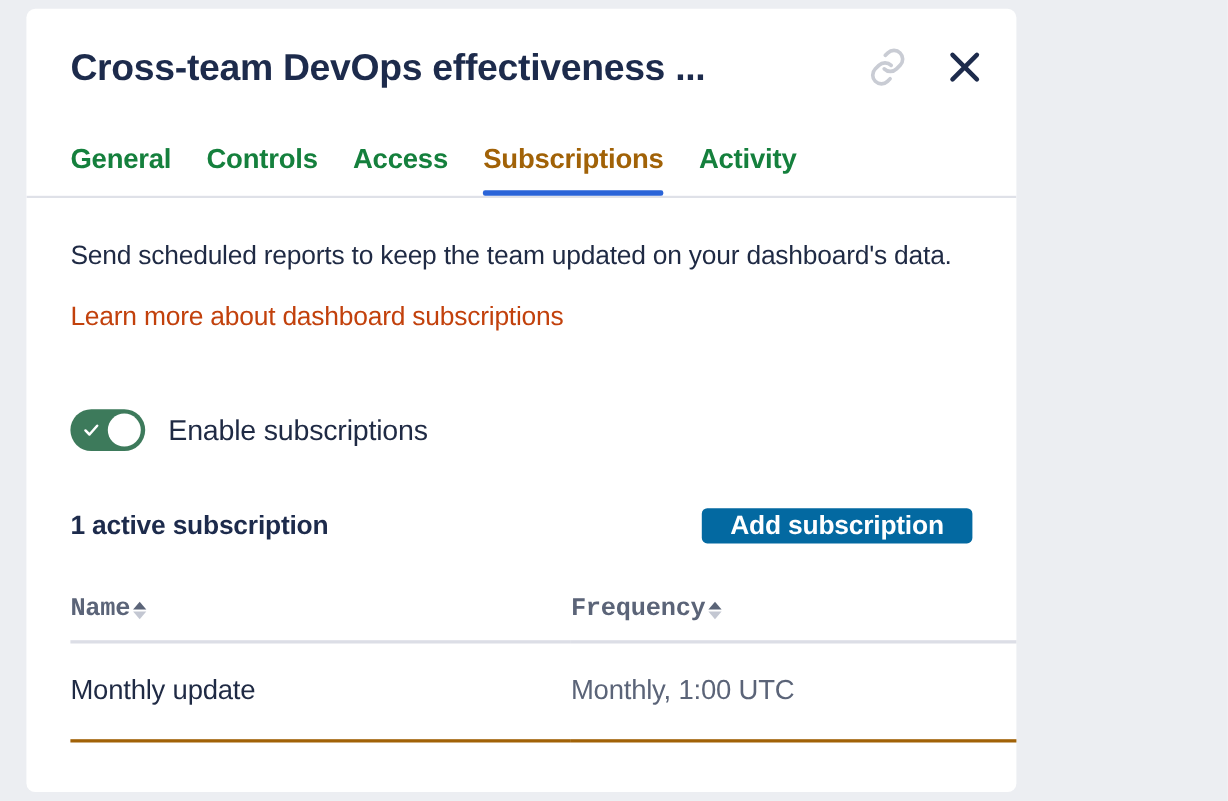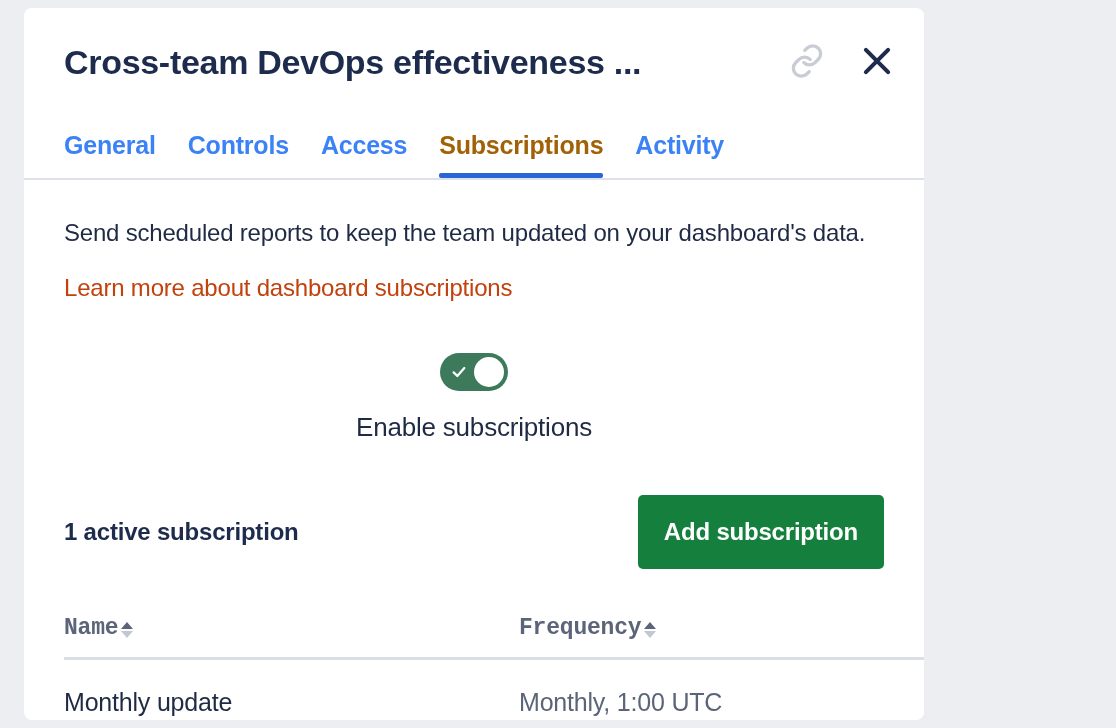--- a/index.html
+++ b/index.html
@@ -71,21 +71,21 @@
     align-items: flex-end;
     height: 62px;
   }
   .tab {
     background: none;
     border: none;
     padding: 0 0 18px 0;
     font-family: "Liberation Sans", sans-serif;
     font-size: 25px;
     font-weight: bold;
-    color: #3b82f6;
+    color: #15803d;
     cursor: pointer;
     position: relative;
     letter-spacing: -0.2px;
   }
   .tab.active { color: #a16207; }
   .tab.active::after {
     content: "";
     position: absolute;
     left: 0; right: 0; bottom: 0;
     height: 5px;
@@ -115,22 +115,21 @@
     text-decoration: none;
     letter-spacing: -0.2px;
     cursor: pointer;
   }
 
   
   .toggle-row {
     display: flex;
     align-items: center;
     gap: 21px;
-    margin-top: 51px;
-    flex-direction: column;
+    margin-top: 70px;
   }
   .toggle {
     position: relative;
     width: 68px;
     height: 38px;
     border-radius: 19px;
     background: #3d7a5b;
     border: none;
     padding: 0;
     cursor: pointer;
@@ -165,49 +164,49 @@
     justify-content: space-between;
     margin-top: 52px;
   }
   .count-text {
     font-size: 24px;
     font-weight: bold;
     color: #1d2b4c;
     letter-spacing: -0.2px;
   }
   .add-btn {
-    background: #15803d;
+    background: #0369a1;
     color: #ffffff;
     border: none;
     border-radius: 5px;
     font-family: "Liberation Sans", sans-serif;
     font-size: 24px;
     font-weight: bold;
     letter-spacing: -0.2px;
-    padding: 23px 26px;
+    padding: 2px 26px;
     cursor: pointer;
   }
 
   
   table.subs {
     width: 1028px;
     border-collapse: collapse;
     margin-top: 42px;
     table-layout: fixed;
   }
   table.subs th {
     text-align: left;
     padding: 0 0 16px 0;
     border-bottom: 3px solid #dcdee6;
     vertical-align: bottom;
     font-family: Liberation Mono, monospace;
   }
   table.subs td {
     padding: 24px 0 26px 0;
-    border-bottom: 3px solid #0369a1;
+    border-bottom: 3px solid #a16207;
     vertical-align: middle;
   }
   .col-name { width: 455px; }
   .col-freq { width: 440px; }
   .col-actions { width: 133px; }
 
   .th-inner {
     display: inline-flex;
     align-items: flex-end;
     gap: 3px;

